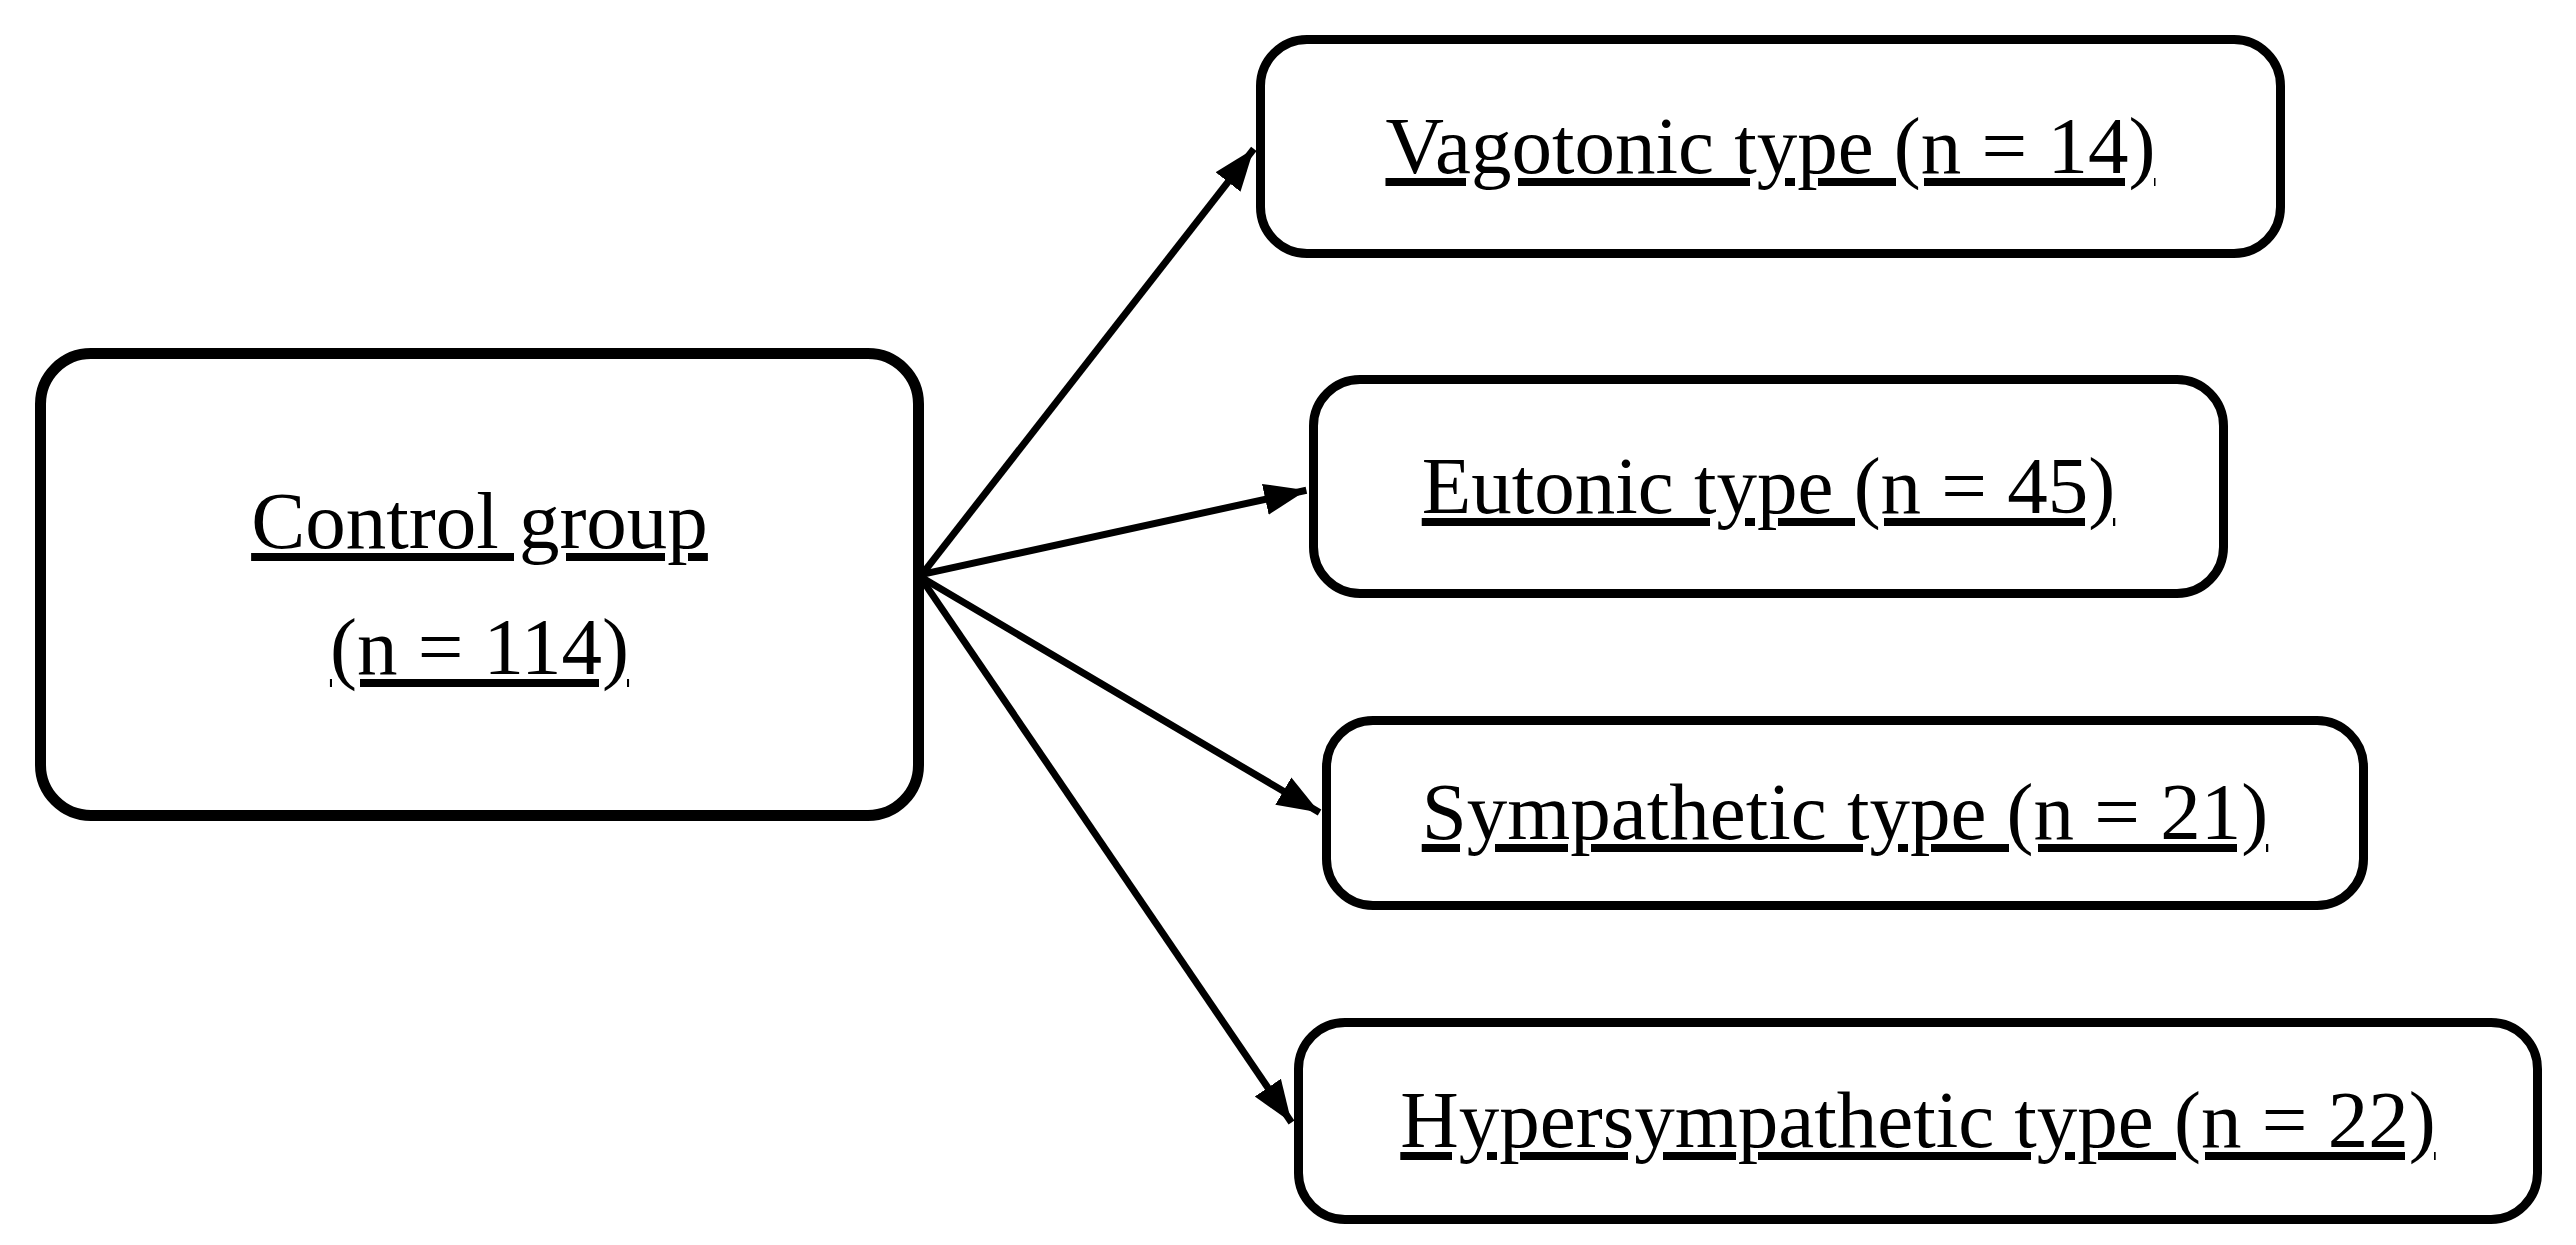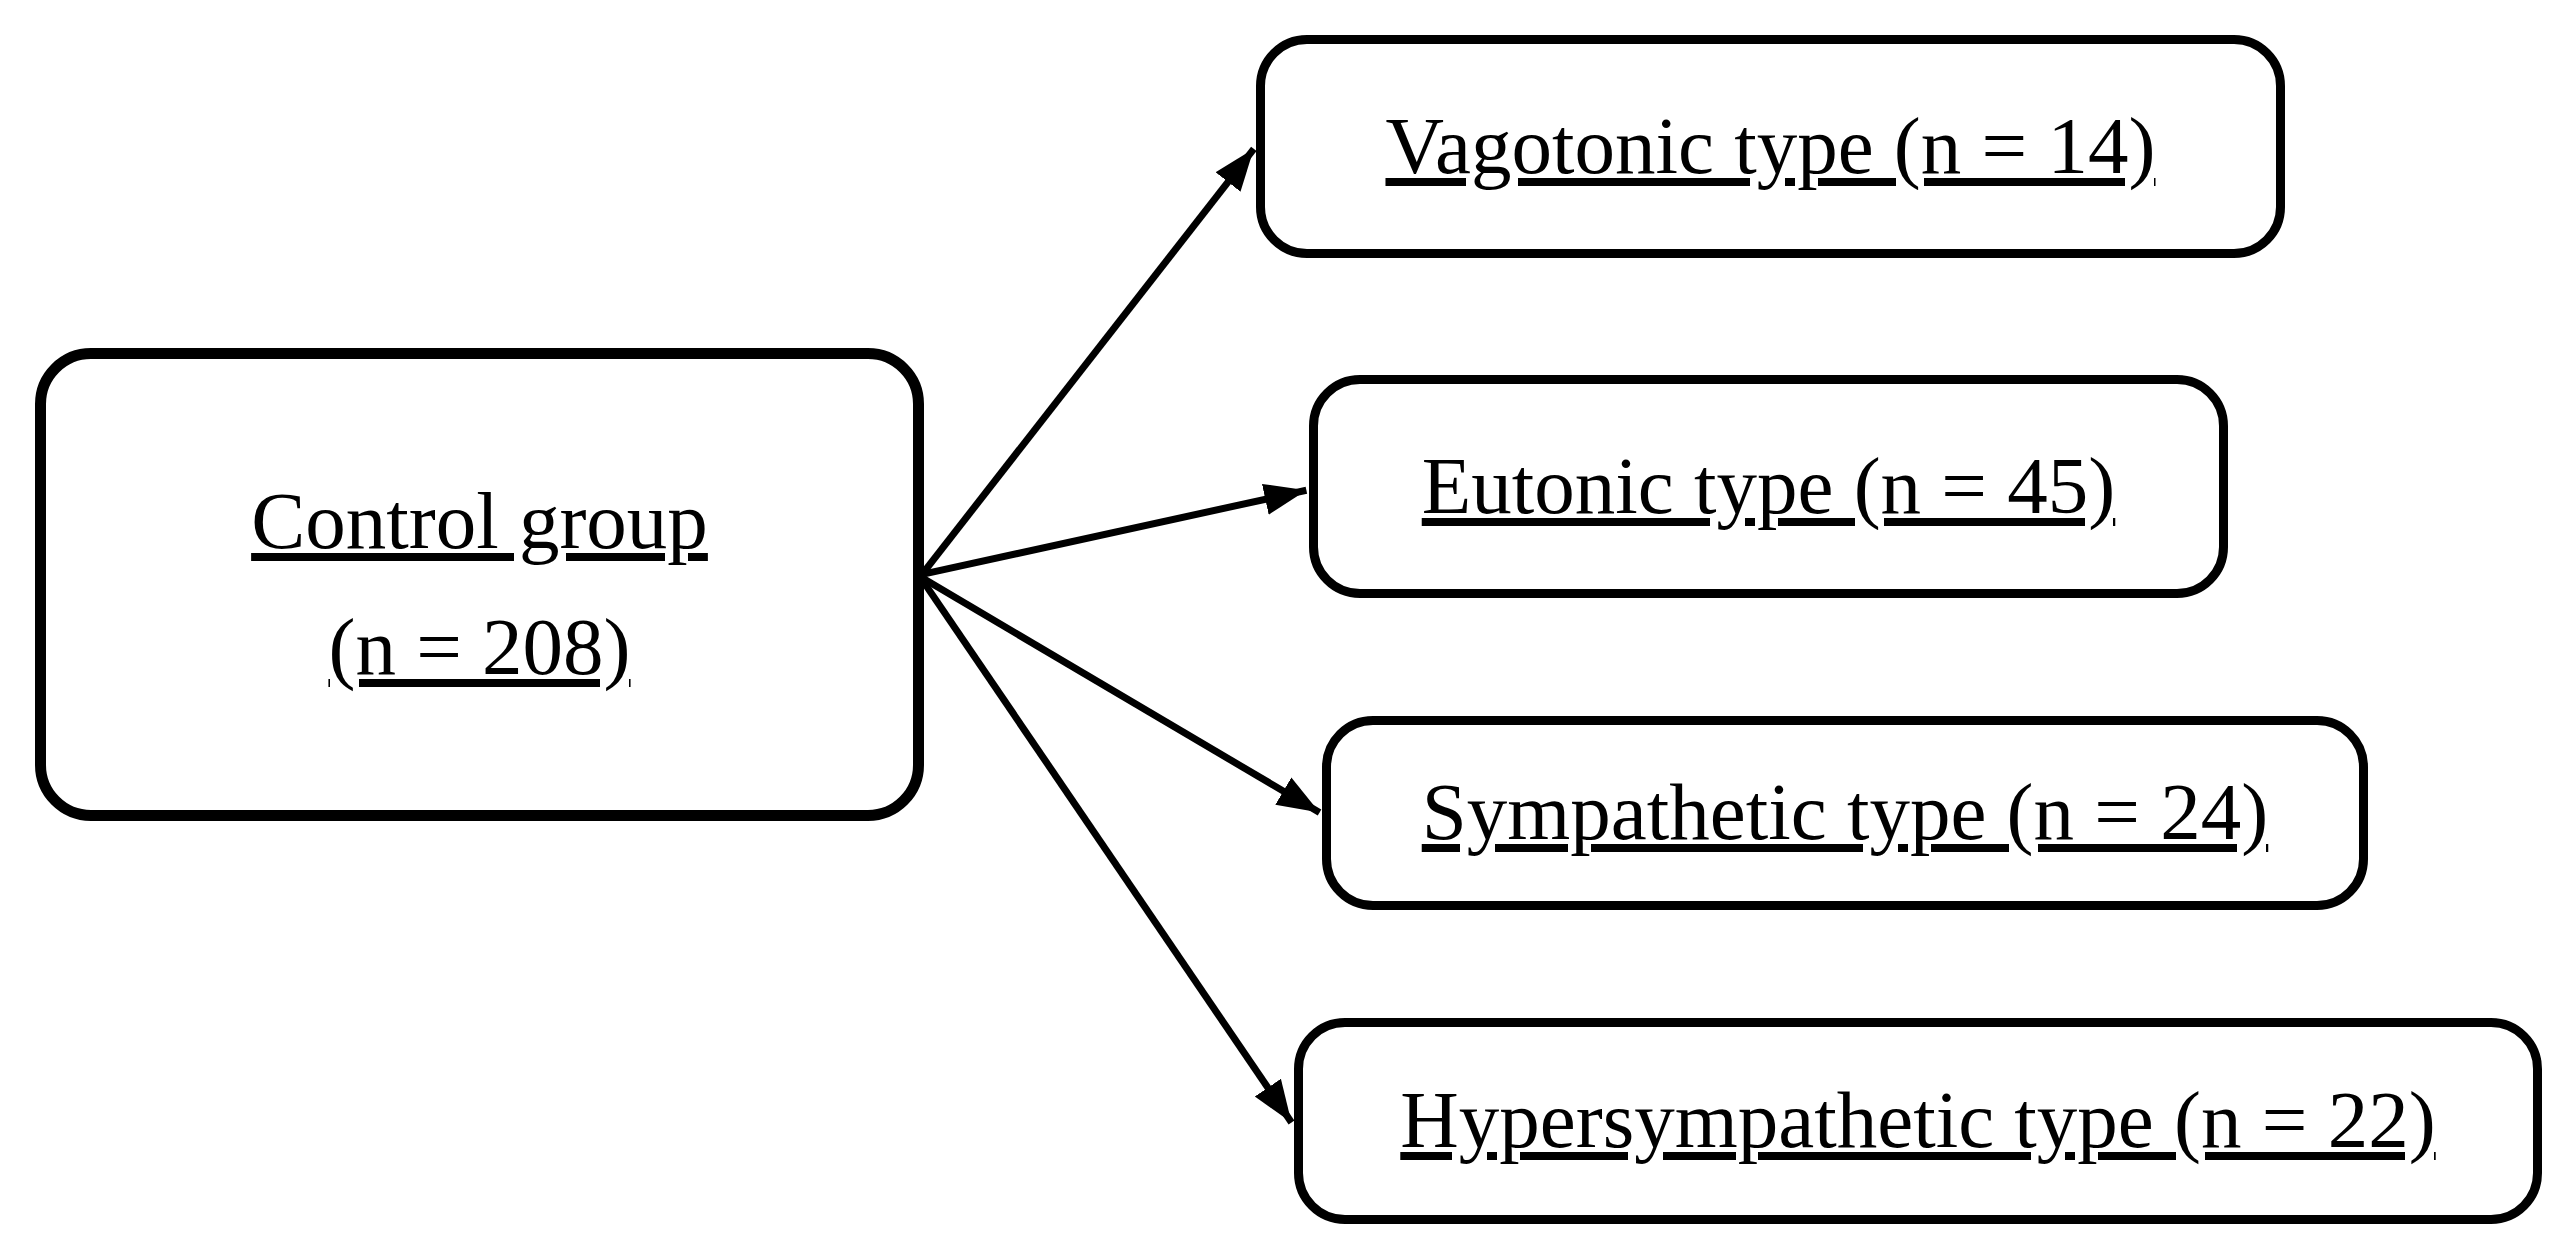--- a/index.html
+++ b/index.html
@@ -66,33 +66,33 @@
       </marker>
     </defs>
     <line x1="1053" y1="656" x2="1432" y2="170" stroke="#000000" stroke-width="8" marker-end="url(#arrowhead)"></line>
     <line x1="1053" y1="656" x2="1492" y2="560" stroke="#000000" stroke-width="8" marker-end="url(#arrowhead)"></line>
     <line x1="1053" y1="660" x2="1507" y2="928" stroke="#000000" stroke-width="8" marker-end="url(#arrowhead)"></line>
     <line x1="1053" y1="662" x2="1475" y2="1282" stroke="#000000" stroke-width="8" marker-end="url(#arrowhead)"></line>
   </svg>
 
   <div class="node root">
     <div>Control group</div>
-    <div>(n = 208)</div>
+    <div>(n = 114)</div>
   </div>
 
   <div class="node branch-0">
     <span>Vagotonic type (n = 14)</span>
   </div>
 
   <div class="node branch-1">
     <span>Eutonic type (n = 45)</span>
   </div>
 
   <div class="node branch-2">
-    <span>Sympathetic type (n = 24)</span>
+    <span>Sympathetic type (n = 21)</span>
   </div>
 
   <div class="node branch-3">
     <span>Hypersympathetic type (n = 22)</span>
   </div>
 
 </div>
 
 
 </body></html>

